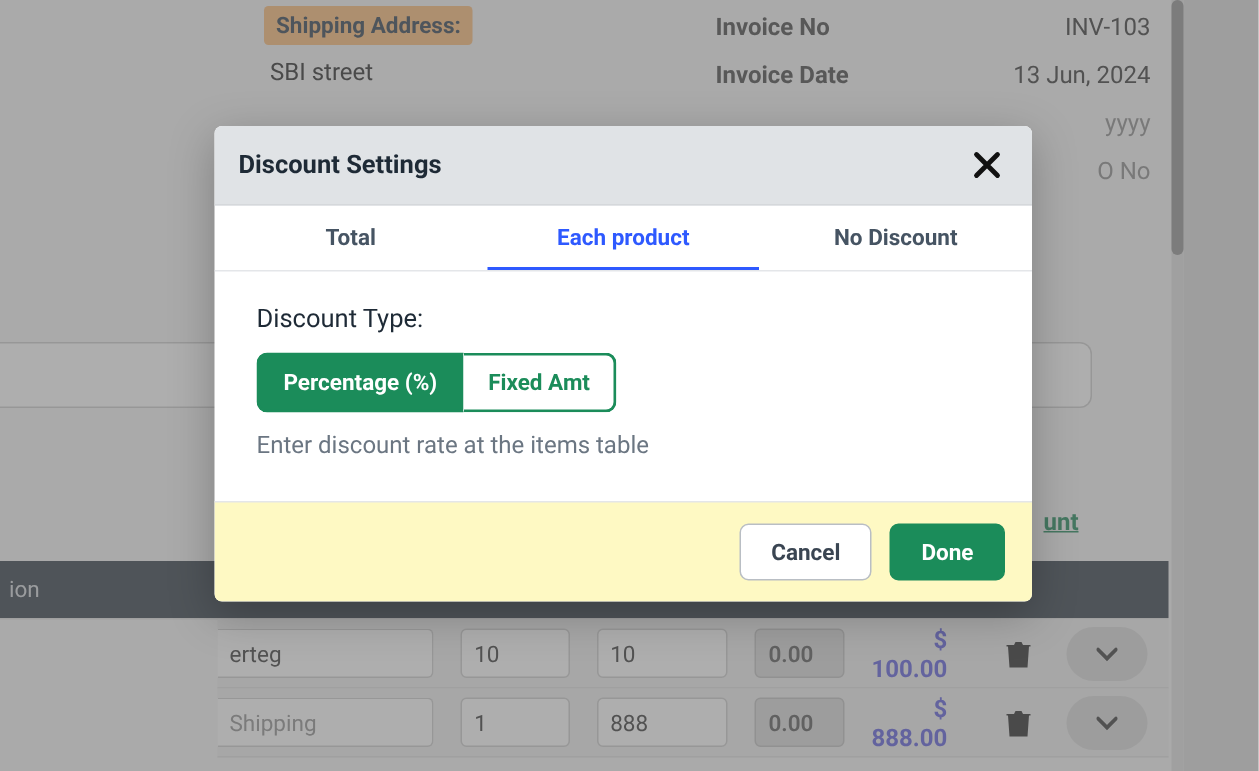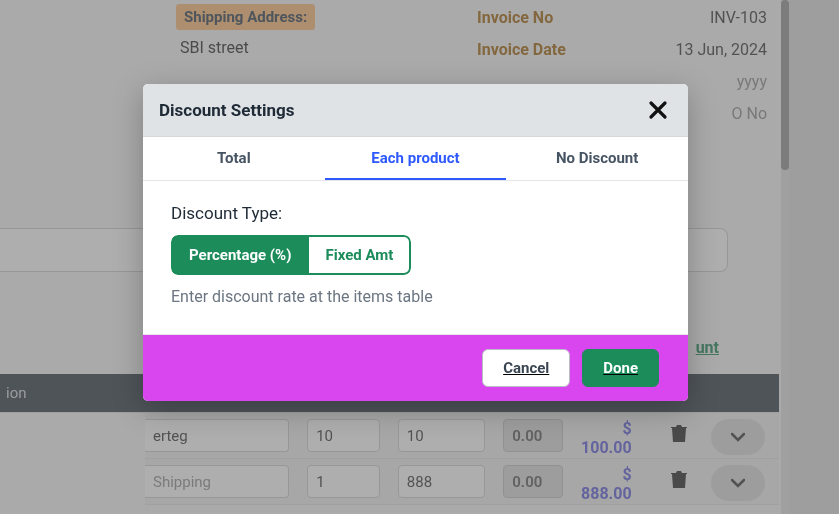--- a/index.html
+++ b/index.html
@@ -57,21 +57,21 @@
       width: 290px;
       font-size: 16px;
     }
     .bg-row {
       display: flex;
       justify-content: space-between;
       margin-bottom: 13px;
     }
     .bg-row .lbl {
       font-weight: 700;
-      color: #a16207;
+      color: #404040;
     }
     .bg-row .val {
       color: #333;
     }
     .bg-row .val.muted {
       color: #8a8a8a;
     }
     .bg-input-row {
       position: absolute;
       top: 228px;
@@ -109,20 +109,21 @@
     }
     .bg-table-rows {
       position: absolute;
       top: 412px;
       left: 0;
       right: 60px;
       border-top: 1px solid #e0e0e0;
     }
     .bg-tr {
       display: flex;
+      align-items: center;
       gap: 18px;
       padding: 6px 6px 6px 0;
       border-bottom: 1px solid #e0e0e0;
       height: 46px;
       background: #efefef;
     }
     .bg-tr .cell {
       border: 1px solid #ccc;
       border-radius: 4px;
       background: #fff;
@@ -286,26 +287,25 @@
       border-left: none;
       border-top-right-radius: 7px;
       border-bottom-right-radius: 7px;
     }
     .hint {
       font-size: 16px;
       color: #6b7682;
     }
     .modal-footer {
       border-top: 1px solid #e4e6e9;
-      padding: 14px 29px;
+      padding: 14px 18px;
       display: flex;
       gap: 12px;
       justify-content: flex-end;
-      background: #d946ef;
-      text-decoration: underline;
+      background: #fef9c3;
     }
     .btn {
       padding: 9px 20px;
       border-radius: 6px;
       font-size: 15px;
       font-weight: 700;
       cursor: pointer;
     }
     .btn.cancel {
       background: #fff;

